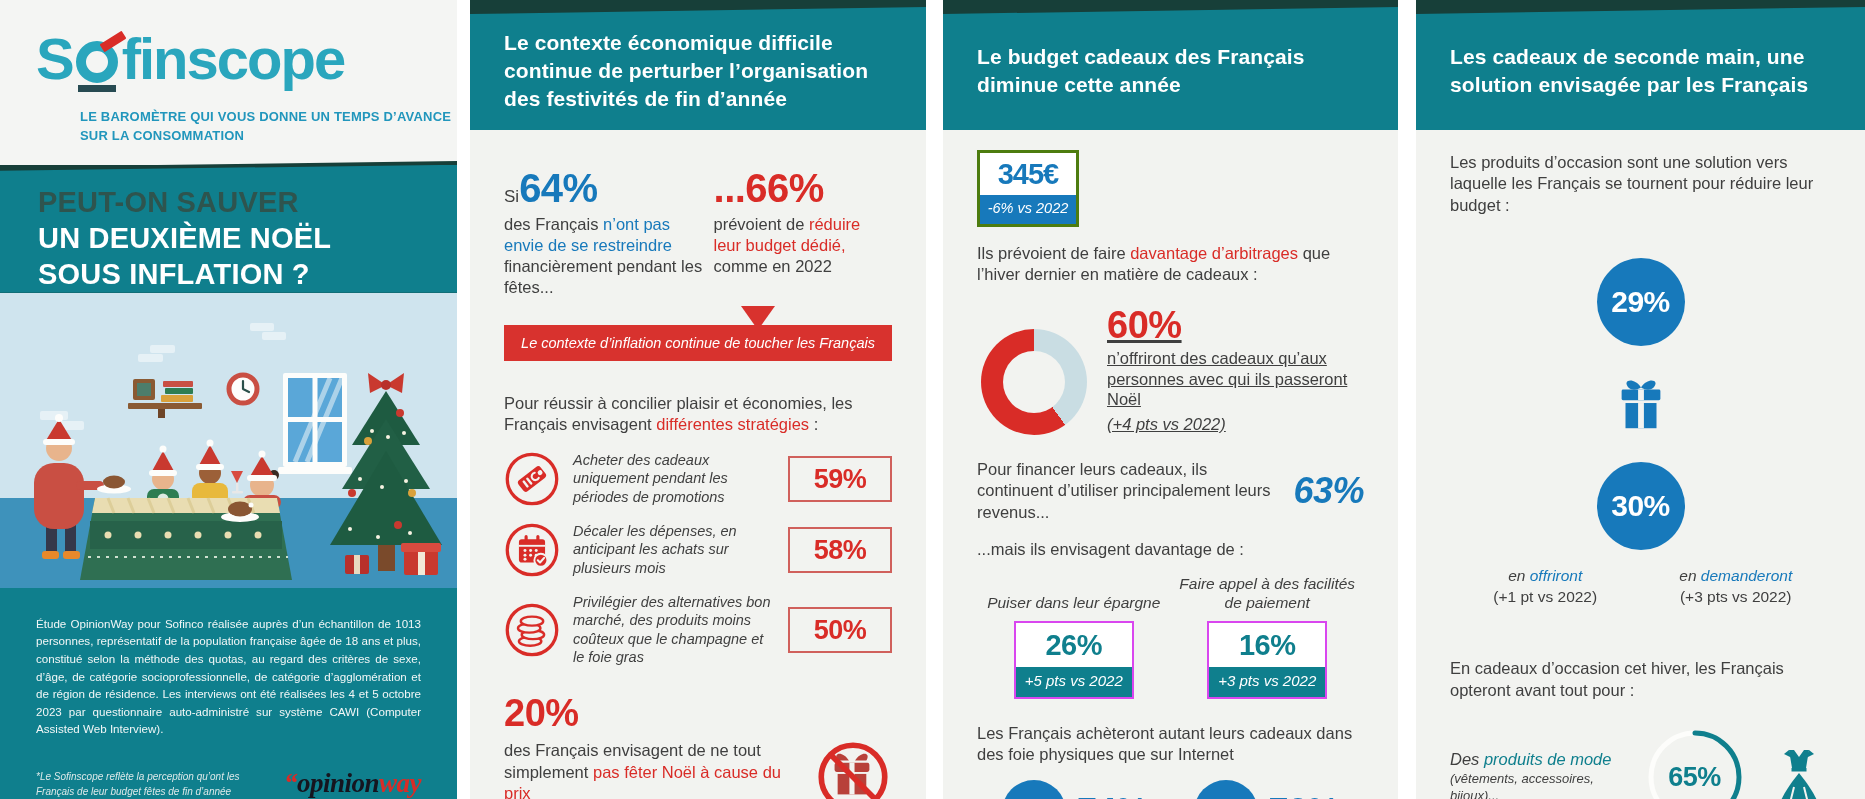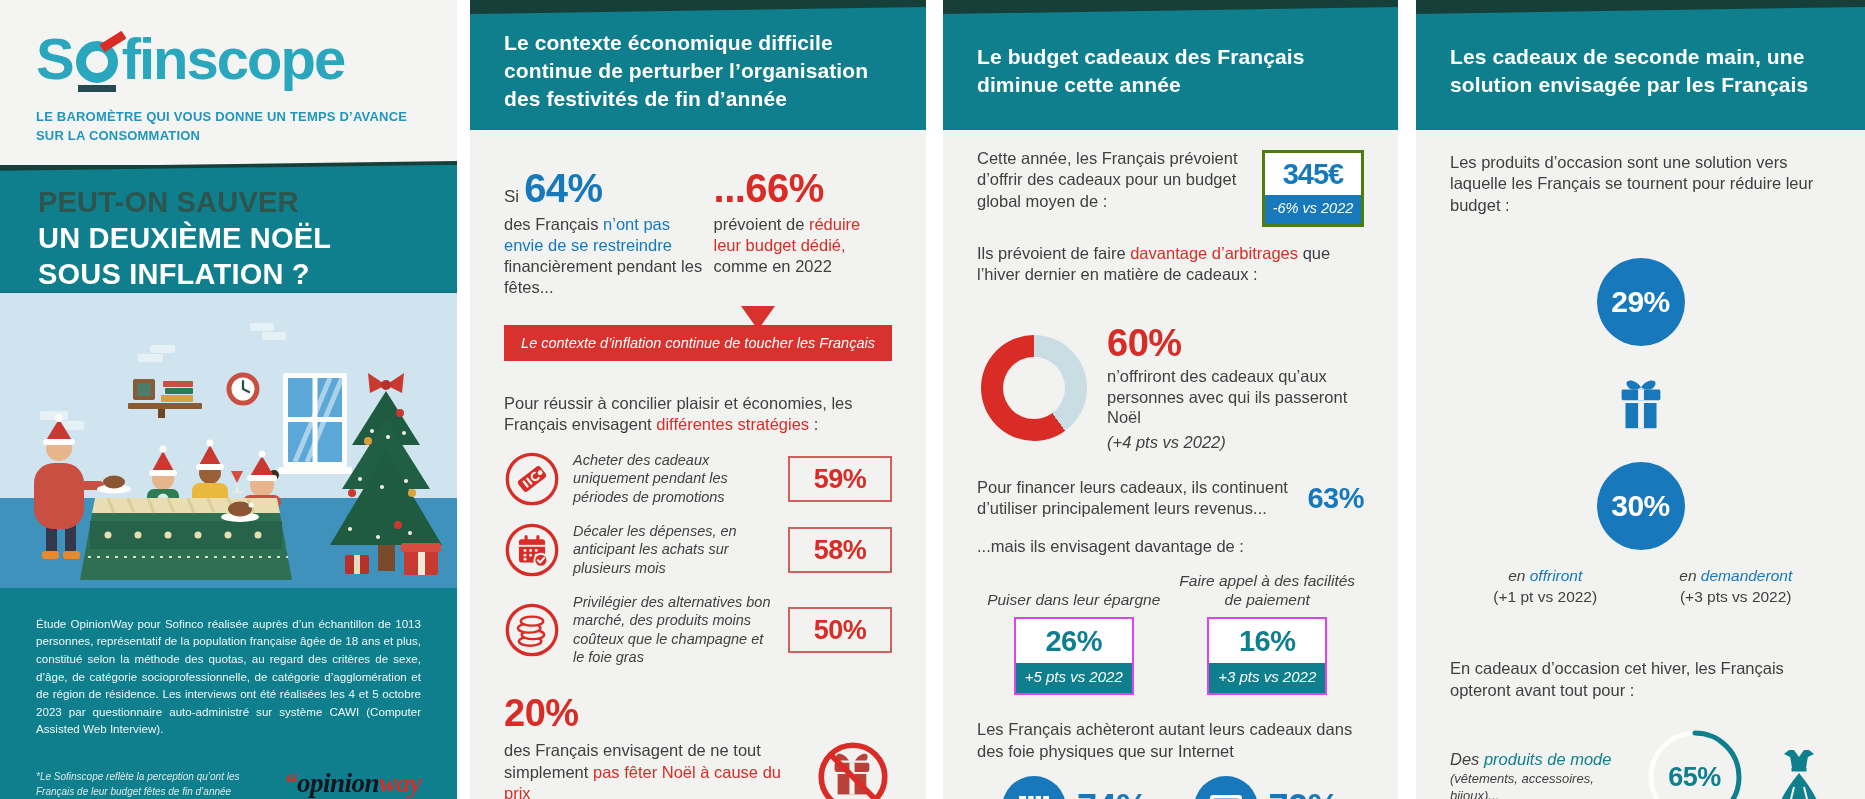--- a/index.html
+++ b/index.html
@@ -9,21 +9,21 @@
 
   
   .col1 { width:457px; background:#173F39; display:flex; flex-direction:column; }
   .c1-top { height:172px; background:#F4F5F3; clip-path:polygon(0 0,100% 0,100% 161px,0 167px); padding:30px 0 0 36px; }
   .logo { display:flex; align-items:center; }
   .logo .ltxt { font-size:58px; font-weight:bold; color:#2AA6BD; letter-spacing:-2px; line-height:1; }
   .logo-o { position:relative; width:42px; height:42px; margin:6px 4px 0 3px; }
   .logo-o .ring { position:absolute; inset:0; border:10px solid #2AA6BD; border-radius:50%; }
   .logo-o .needle { position:absolute; width:26px; height:9px; background:#D92C27; border-radius:1px; transform:rotate(-32deg); right:-8px; top:-4px; }
   .logo-o .obase { position:absolute; left:2px; bottom:-9px; width:38px; height:7px; background:#274B52; }
-  .tagline { margin-top:20px; color:#2196BC; font-weight:bold; font-size:13px; line-height:1.45; letter-spacing:0.2px; }
+  .tagline { margin-top:20px; color:#2196BC; font-weight:bold; font-size:13px; line-height:1.45; letter-spacing:0.2px;margin-left:44px; }
   .c1-title { height:128px; background:#0F7F8D; clip-path:polygon(0 6px,100% 0,100% 100%,0 100%); padding:20px 30px 12px 38px; }
   .c1-title h1 { font-size:29px; line-height:1.24; color:#FFFFFF; letter-spacing:0.2px; }
   .c1-title .t-dark { color:#2E544E; }
   .subtitle { margin-top:9px; font-style:italic; font-size:16.5px; color:#EFF6F6; font-weight:300; }
   .c1-ill { height:295px; }
   .c1-bottom { flex:1; background:#0F7F8D; padding:27px 36px 0; }
   .methodology { font-size:11.6px; line-height:1.52; text-align:justify; color:#F2F7F7; }
   .c1-footer { display:flex; justify-content:space-between; align-items:flex-end; margin-top:30px; }
   .footnote { width:220px; font-size:10px; font-style:italic; color:#DCE9E9; line-height:1.5; }
   .agency { font-family:"Liberation Serif", serif; font-style:italic; font-weight:bold; font-size:27px; letter-spacing:-0.5px; }
@@ -42,21 +42,21 @@
   .para { font-size:16.5px; line-height:1.3; color:#3F3F3F; }
   .bignum { font-weight:bold; letter-spacing:-0.5px; line-height:1; }
   .blue { color:#1779BB; } .red { color:#D92C27; }
   .hl-blue { color:#1779BB; } .hl-red { color:#D92C27; } .hl-teal { color:#0F7F8D; }
   .it { font-style:italic; }
 
   
   .stats-row { display:flex; margin-top:38px; }
   .stat64 { width:54%; padding-right:10px; }
   .stat66 { flex:1; }
-  .bn-line .si { font-size:17px; color:#3F3F3F; margin-right:5px; font-weight:normal; }
+  .bn-line .si { font-size:17px; color:#3F3F3F; font-weight:normal; }
   .bn-line .bignum { font-size:40px; }
   .stat-text { font-size:16.5px; line-height:1.27; margin-top:6px; }
   .tri { width:0; height:0; border-left:17px solid transparent; border-right:17px solid transparent; border-top:24px solid #D8322E; margin:8px 0 -5px 61%; }
   .banner { background:#D8322E; color:#FFFFFF; font-style:italic; font-size:14.5px; text-align:center; padding:10px 8px; }
   .strat-intro { margin-top:32px; }
   .strategy { display:flex; align-items:center; gap:13px; margin-top:15px; }
   .strat-icon { width:56px; height:56px; flex:none; }
   .s-text { flex:1; font-style:italic; font-size:14.5px; line-height:1.27; }
   .pct-box { flex:none; width:104px; border:2px solid #D0605B; text-align:center; padding:6px 0 5px; font-size:27px; font-weight:bold; color:#D92C27; letter-spacing:-0.5px; }
   .stat20 { position:relative; margin-top:28px; padding-right:96px; }
@@ -64,29 +64,29 @@
   .stat20 .para { margin-top:8px; }
   .gift-banned { position:absolute; right:-4px; top:40px; width:86px; height:86px; }
 
   
   .intro-row { display:flex; gap:16px; margin-top:18px; align-items:flex-start; }
   .intro-row .para { flex:1; }
   .budget-badge { flex:none; width:102px; border:3px solid #4d7c0f; margin-top:2px; }
   .bb-top { background:#FFFFFF; color:#1779BB; font-weight:bold; font-size:29px; text-align:center; padding:5px 0 4px; letter-spacing:-1px; }
   .bb-bottom { background:#1779BB; color:#FFFFFF; font-style:italic; font-size:14.5px; text-align:center; padding:5px 0 8px; }
   .arbitrage { margin-top:16px; }
-  .donut-row { display:flex; align-items:center; gap:20px; margin-top:38px; padding-left:4px; }
+  .donut-row { display:flex; align-items:flex-end; gap:20px; margin-top:20px; padding-left:4px;text-decoration:underline; }
   .donut { width:106px; height:106px; border-radius:50%; position:relative; flex:none; }
   .donut::after { content:""; position:absolute; inset:22px; border-radius:50%; background:#F2F3F0; }
   .donut-info .bignum { font-size:38px; }
   .donut-info p { font-size:16.5px; line-height:1.26; margin-top:4px; }
   .note-it { font-style:italic; font-size:15px; color:#3F3F3F; }
   .finance-row { display:flex; align-items:center; gap:14px; margin-top:24px; }
   .finance-row .para { flex:1; }
-  .finance-row .bignum { font-size:29px; }
+  .finance-row .bignum { font-size:36px;font-style:italic; }
   .more { margin-top:16px; }
   .options-row { display:flex; margin-top:10px; }
   .option { flex:1; text-align:center; padding:0 8px; }
   .opt-label { font-style:italic; font-size:15.5px; line-height:1.25; min-height:42px; display:flex; align-items:flex-end; justify-content:center; }
   .opt-badge { margin:8px auto 0; width:120px; border:2px solid #d946ef; }
   .ob-top { background:#FFFFFF; color:#0F7F8D; font-weight:bold; font-size:29px; padding:6px 0 5px; letter-spacing:-0.5px; }
   .ob-bottom { background:#0F7F8D; color:#FFFFFF; font-style:italic; font-size:15px; padding:5px 0 8px; }
   .channels-text { margin-top:24px; }
   .channels-row { display:flex; justify-content:center; gap:46px; margin-top:14px; align-items:center; }
   .channel { display:flex; align-items:center; gap:11px; }
@@ -364,21 +364,20 @@
   </section>
 
   <section class="col col3">
     <header class="col-head">
       <div class="col-head-inner">
           <h2>Le budget cadeaux des Français diminue cette année</h2>
         </div>
     </header>
     <div class="col-body">
       <div class="intro-row">
-        <p class="para">Cette année, les Français prévoient d’offrir des cadeaux pour un budget global moyen de :</p>
         <div class="budget-badge">
           <div class="bb-top">345€</div>
           <div class="bb-bottom">-6% vs 2022</div>
         </div>
       </div>
       <p class="para arbitrage"><span>Ils prévoient de faire </span><span class="hl-red">davantage d’arbitrages</span><span> que l’hiver dernier en matière de cadeaux :</span></p>
 
       <div class="donut-row">
         <div class="donut" style="background: conic-gradient(rgb(201, 221, 227) 0deg, rgb(201, 221, 227) 144deg, rgb(217, 44, 39) 0deg);"></div>
         <div class="donut-info">

